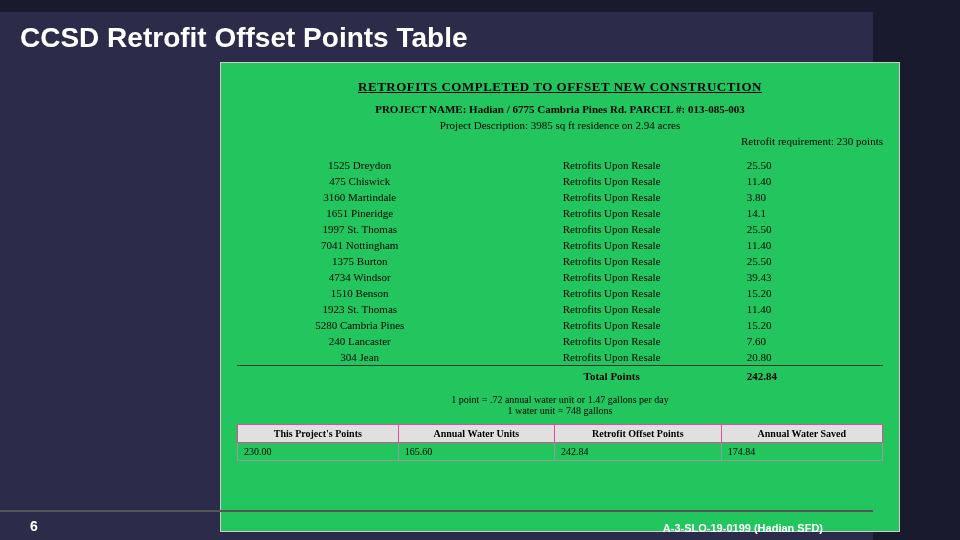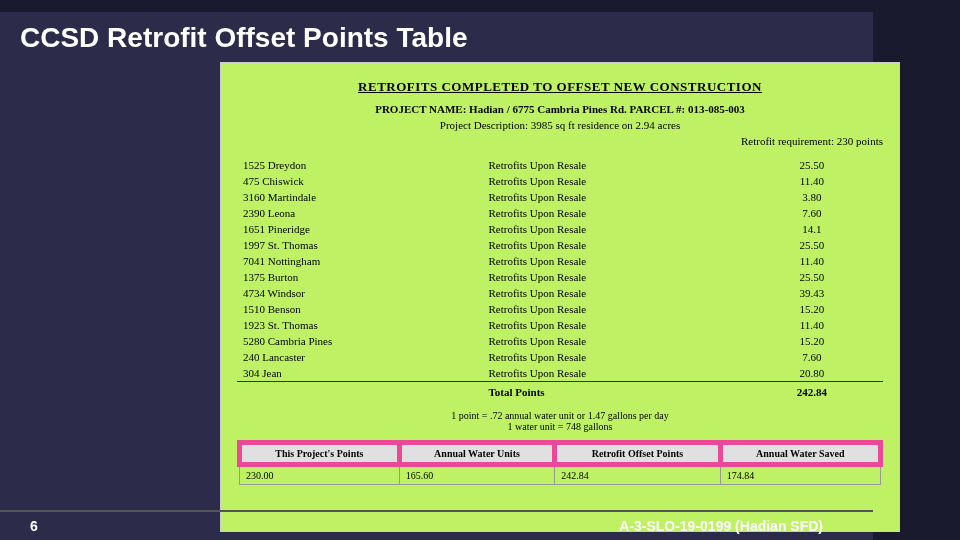--- a/index.html
+++ b/index.html
@@ -49,21 +49,21 @@
       font-size: 11px;
       letter-spacing: 1px;
     }
 
     .document {
       position: absolute;
       top: 50px;
       left: 220px;
       width: 680px;
       height: 470px;
-      background: #bef264;
+      background: #22c55e;
       border: 1px solid #ccc;
       padding: 16px;
       font-family: 'Times New Roman', serif;
     }
 
     .doc-title {
       text-align: center;
       font-size: 13px;
       font-weight: bold;
       text-decoration: underline;
@@ -90,33 +90,34 @@
     .data-table {
       width: 100%;
       border-collapse: collapse;
       font-size: 11px;
       margin-bottom: 10px;
     }
 
     .data-table td {
       padding: 2px 6px;
       vertical-align: top;
+      text-align: center;
     }
 
     .data-table .address-col {
       width: 38%;
     }
 
     .data-table .type-col {
       width: 40%;
     }
 
     .data-table .points-col {
       width: 22%;
-      text-align: center;
+      text-align: left;
     }
 
     .total-row td {
       font-weight: bold;
       border-top: 1px solid #333;
       padding-top: 4px;
     }
 
     .footnote {
       text-align: center;
@@ -126,21 +127,21 @@
 
     .summary-table {
       width: 100%;
       border-collapse: collapse;
       font-size: 10px;
       margin-top: 6px;
     }
 
     .summary-table th {
       background: #e0e0e0;
-      border: 5px solid #ec4899;
+      border: 1px solid #ec4899;
       padding: 3px 0;
       text-align: center;
       font-weight: bold;
     }
 
     .summary-table td {
       border: 1px solid #999;
       padding: 3px 6px;
       text-align: left;
     }
@@ -152,21 +153,21 @@
       color: white;
       font-size: 14px;
       font-weight: bold;
     }
 
     .footer-label {
       position: absolute;
       bottom: 18px;
       right: 50px;
       color: white;
-      font-size: 14px;
+      font-size: 11px;
       font-weight: bold;
     }
 
     .divider-line {
       position: absolute;
       bottom: 40px;
       left: 0;
       right: 0;
       height: 2px;
       background: #555;
@@ -202,25 +203,20 @@
           </tr>
           <tr>
             <td class="address-col">475 Chiswick</td>
             <td class="type-col">Retrofits Upon Resale</td>
             <td class="points-col">11.40</td>
           </tr>
           <tr>
             <td class="address-col">3160 Martindale</td>
             <td class="type-col">Retrofits Upon Resale</td>
             <td class="points-col">3.80</td>
-          </tr>
-          <tr>
-            <td class="address-col">2390 Leona</td>
-            <td class="type-col">Retrofits Upon Resale</td>
-            <td class="points-col">7.60</td>
           </tr>
           <tr>
             <td class="address-col">1651 Pineridge</td>
             <td class="type-col">Retrofits Upon Resale</td>
             <td class="points-col">14.1</td>
           </tr>
           <tr>
             <td class="address-col">1997 St. Thomas</td>
             <td class="type-col">Retrofits Upon Resale</td>
             <td class="points-col">25.50</td>

